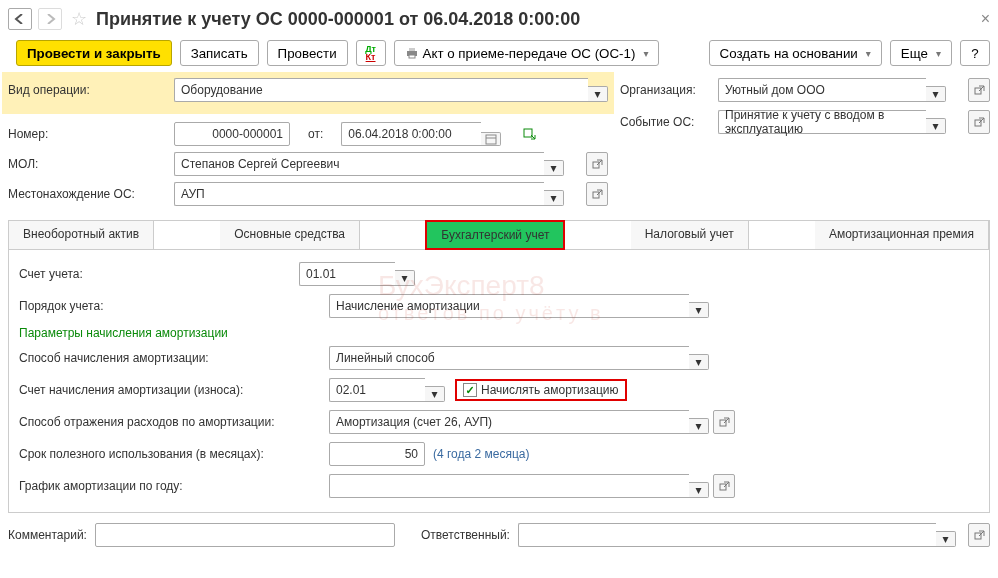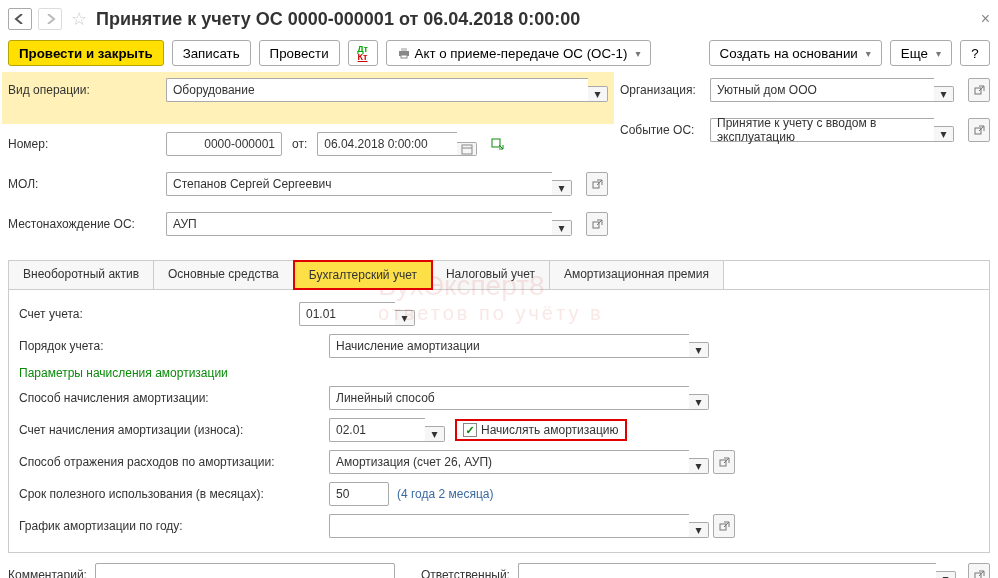--- a/index.html
+++ b/index.html
@@ -47,20 +47,21 @@
     margin-left: auto;
     font-size: 16px;
     color: #888;
     cursor: pointer;
   }
   .toolbar {
     display: flex;
     align-items: center;
     gap: 8px;
     margin-bottom: 12px;
+    margin-left: 8px;
   }
   .btn {
     border: 1px solid #aaa;
     background: #fff;
     padding: 4px 10px;
     border-radius: 3px;
     cursor: pointer;
     height: 26px;
     display: inline-flex;
     align-items: center;
@@ -90,22 +91,22 @@
   }
   .form-grid {
     display: grid;
     grid-template-columns: 600px 1fr;
     column-gap: 12px;
     margin-bottom: 8px;
   }
   .form-row {
     display: flex;
     align-items: center;
-    gap: 10px;
-    margin-bottom: 16px;
+    gap: 18px;
+    margin-bottom: 6px;
   }
   .label {
     width: 148px;
   }
   .label-right {
     width: 80px;
   }
   .input, .select {
     border: 1px solid #aaa;
     height: 24px;
@@ -151,33 +152,34 @@
   .highlight-yellow {
     background: #fff1b8;
     padding: 6px;
     margin: -6px -6px 4px -6px;
   }
   .highlight-yellow .input { background: #fff; }
   .tabs {
     display: flex;
     border: 1px solid #ccc;
     border-bottom: none;
+    justify-content: space-between;
   }
   .tab {
     border-right: 1px solid #ccc;
     padding: 6px 14px;
     background: #f7f7f7;
     cursor: pointer;
   }
   .tab.active-red {
     border: 2px solid #e00000;
     margin: -1px;
     position: relative;
     z-index: 2;
-    background: #fde047;
+    background: #22c55e;
   }
   .tab-content {
     border: 1px solid #ccc;
     padding: 12px 10px 6px 10px;
   }
   .section-title {
     color: #0a8a0a;
     margin: 6px 0;
   }
   .content-row {
@@ -452,21 +454,21 @@
     <div class="ext-btn">
       <svg width="11" height="11">
           <rect x="1" y="3" width="6" height="6" fill="none" stroke="#777"></rect>
           <path d="M5 1 H10 V6" stroke="#777" fill="none"></path>
           <line x1="10" y1="1" x2="5" y2="6" stroke="#777"></line>
         </svg>
     </div>
   </div>
   <div class="content-row">
     <span class="content-label" style="width:310px">Срок полезного использования (в месяцах):</span>
-    <div class="input" style="width:60px;">
+    <div class="input" style="width:96px;justify-content:flex-end">
         <span>50</span>
       </div>
     <span class="hint">(4 года 2 месяца)</span>
   </div>
   <div class="content-row">
     <span class="content-label" style="width:310px">График амортизации по году:</span>
     <div class="input-group" style="width:380px">
       <div class="input" style="flex:1"></div>
       <div class="subbtn">▾</div>
     </div>

